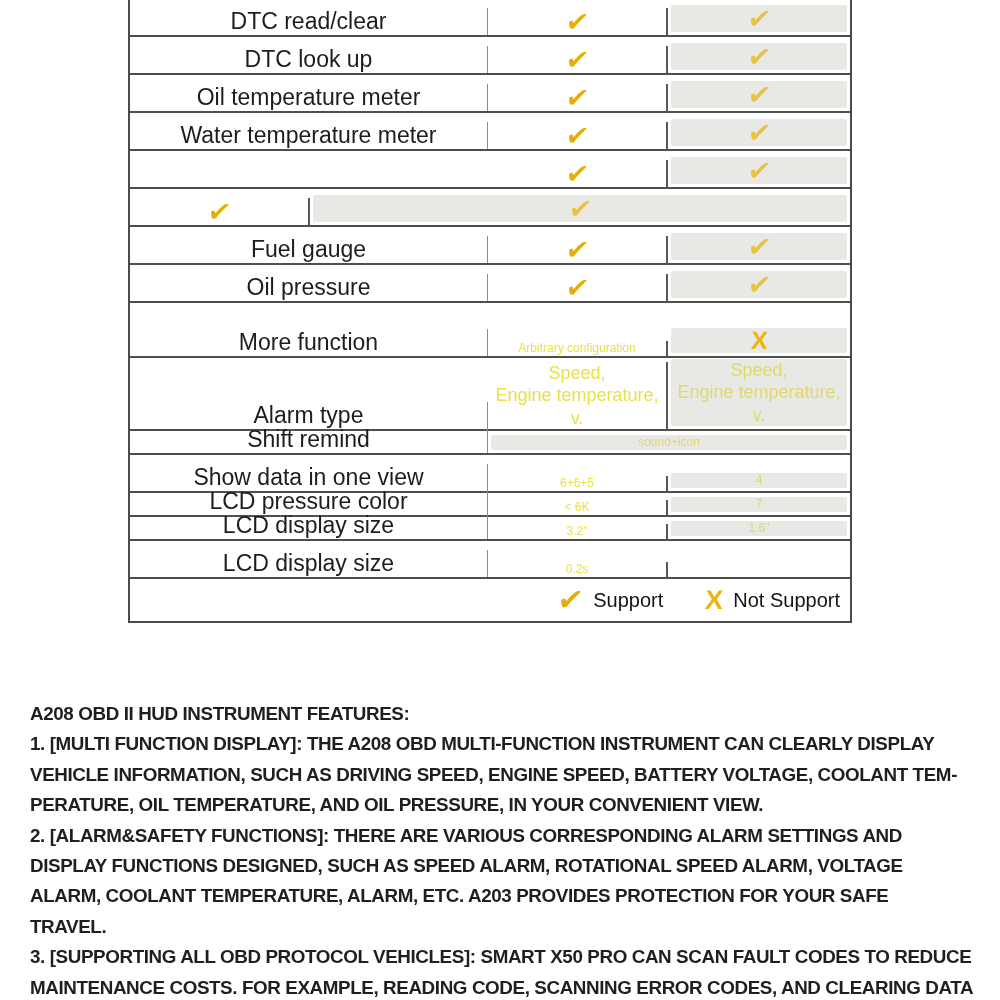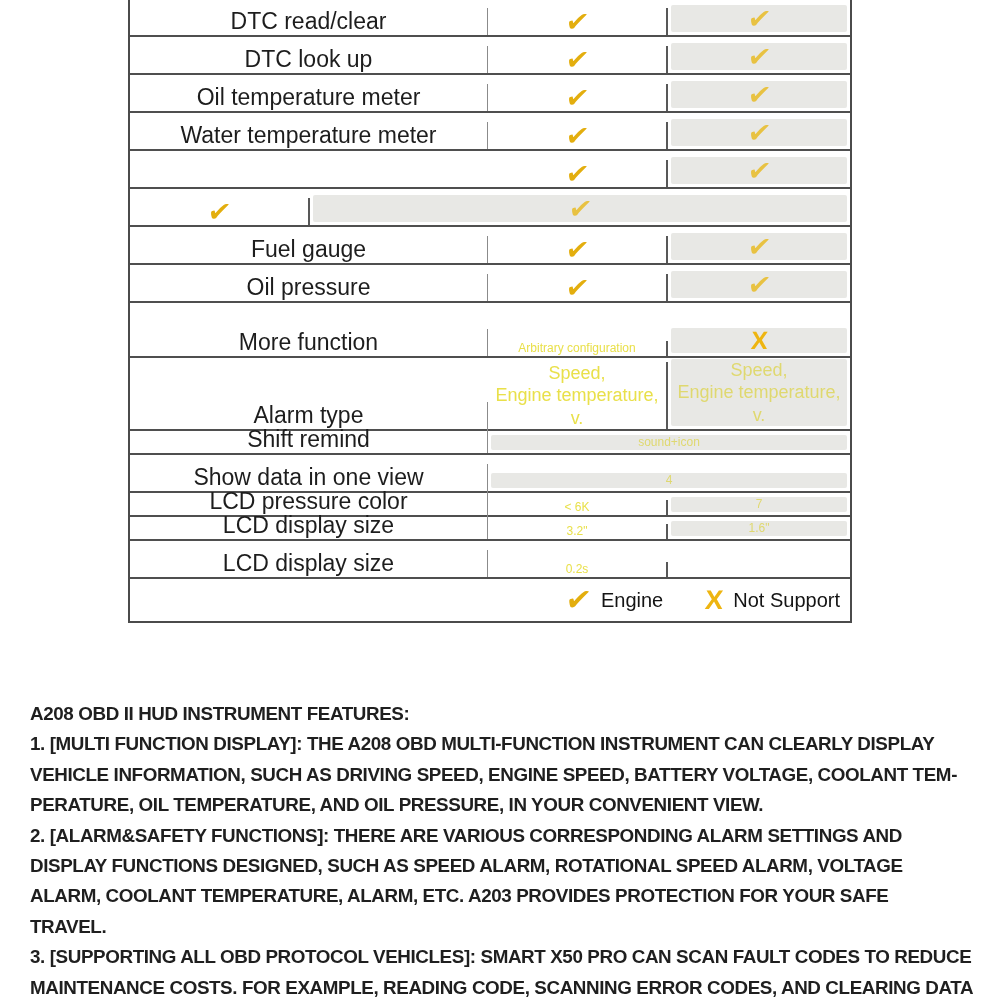--- a/index.html
+++ b/index.html
@@ -202,20 +202,23 @@
           <div class="grey">
             <span class="yv">sound+icon</span>
           </div>
         </div>
     </div>
 
     <div class="row h38">
       <div class="c1">
           <span>Show data in one view</span>
         </div>
+      <div class="c2">
+          <span class="yv">6+6+5</span>
+        </div>
       <div class="c3">
           <div class="grey">
             <span class="yv">4</span>
           </div>
         </div>
     </div>
 
     <div class="row h40">
       <div class="c1">
           <span>LCD pressure color</span>
@@ -248,21 +251,21 @@
       <div class="c1">
           <span>LCD display size</span>
         </div>
       <div class="c2">
           <span class="yv">0.2s</span>
         </div>
     </div>
 
     <div class="row h42 legend-row">
       <span class="check">✔</span>
-      <span>Engine</span>
+      <span>Support</span>
       <span class="legend-gap"></span>
       <span class="cross">X</span>
       <span>Not Support</span>
     </div>
 
   </div>
 
   <div class="features">
     <div class="fline">A208 OBD II HUD INSTRUMENT FEATURES:</div>
     <div class="fline">1. [MULTI FUNCTION DISPLAY]: THE A208 OBD MULTI-FUNCTION INSTRUMENT CAN CLEARLY DISPLAY</div>

